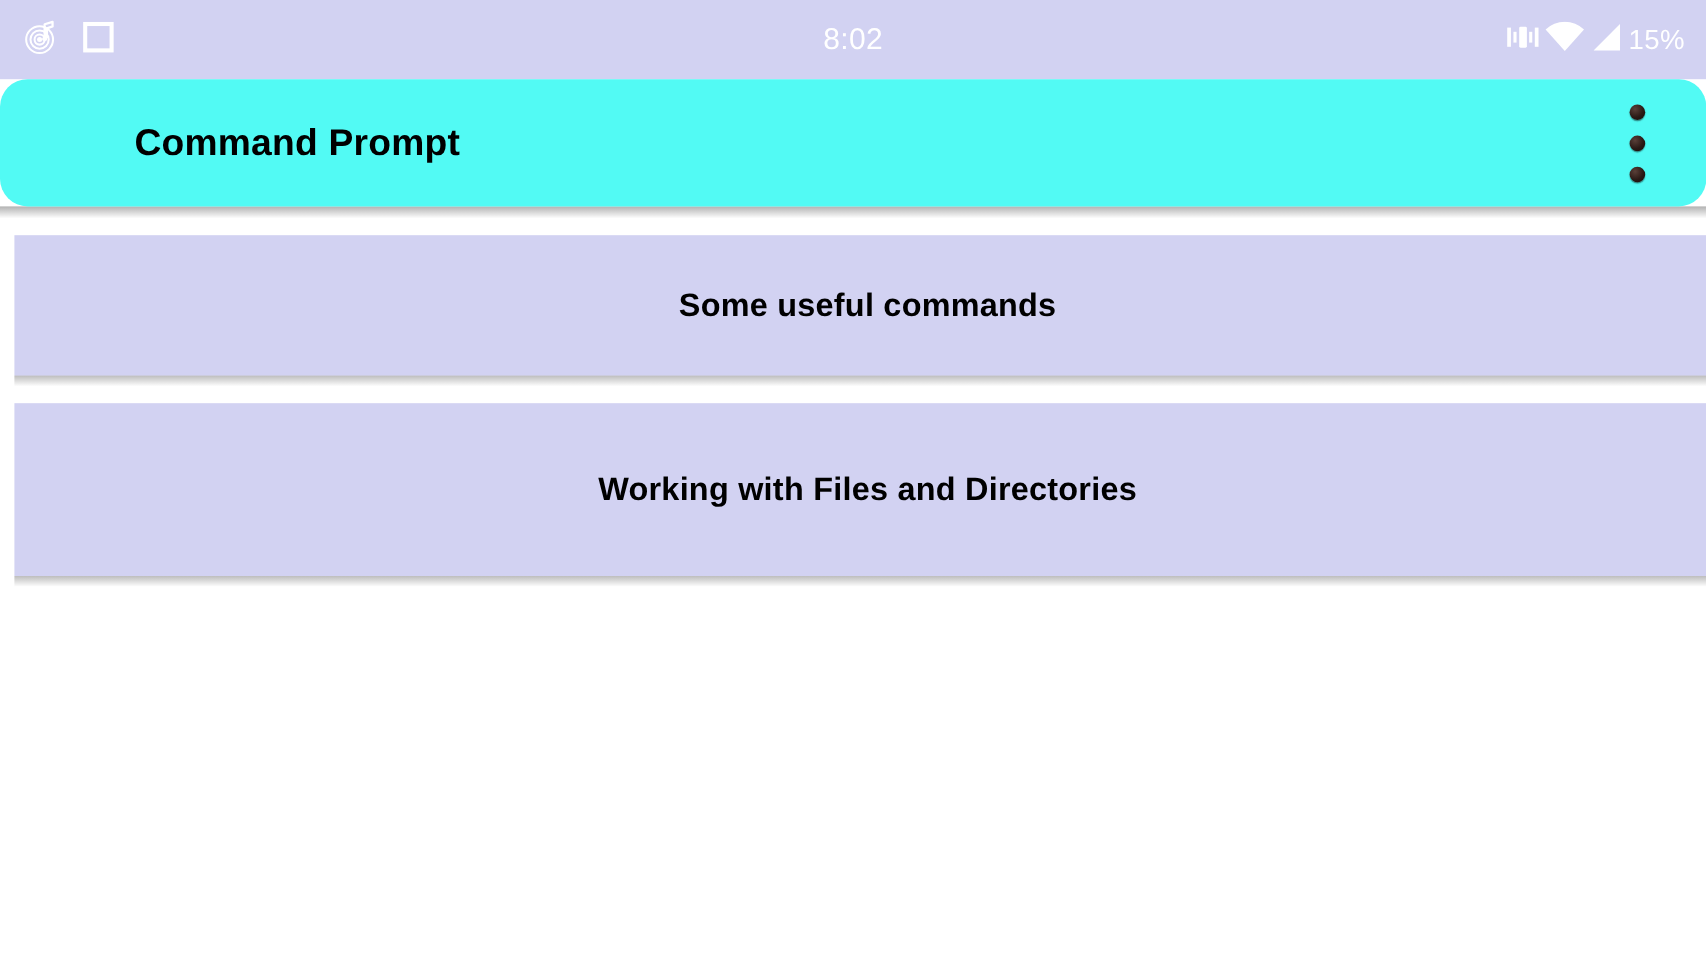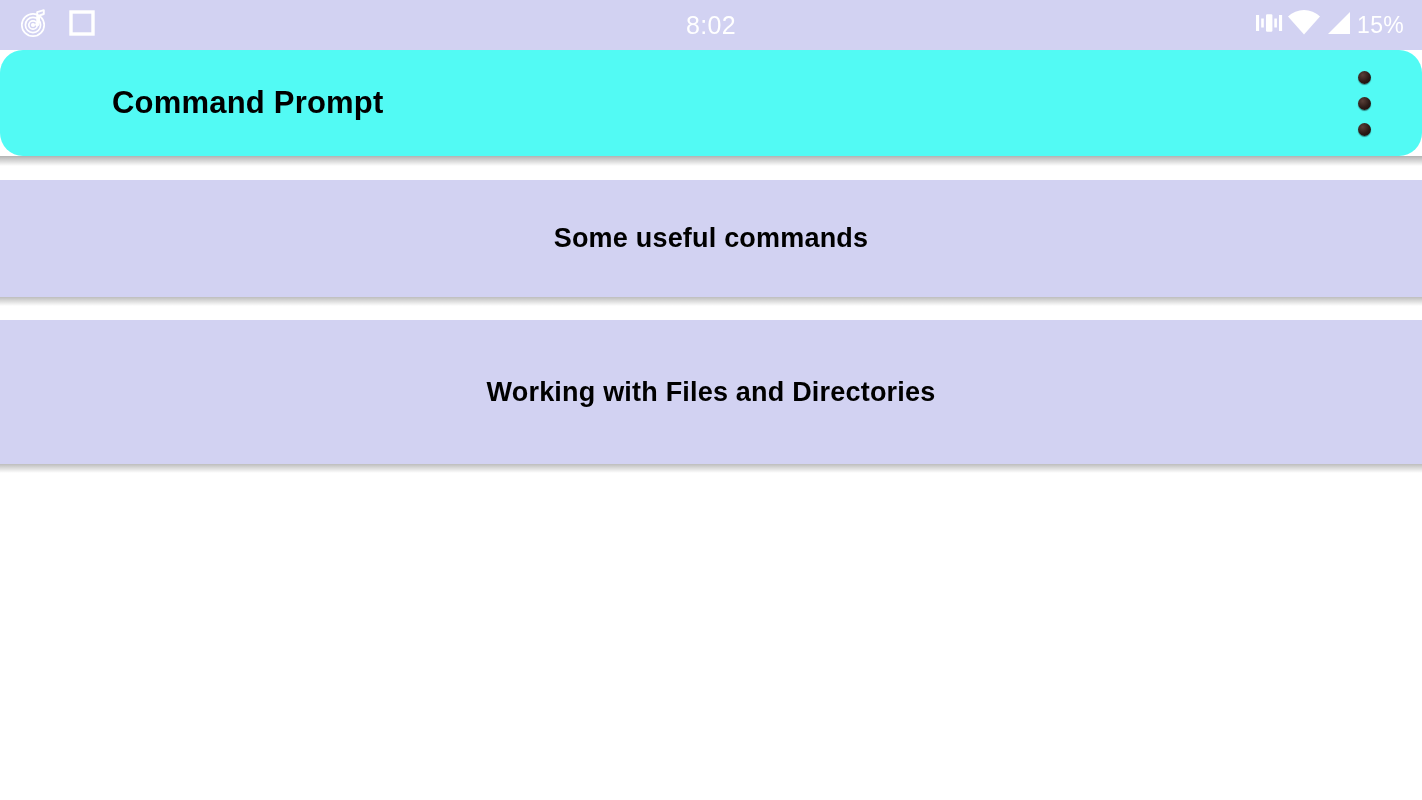--- a/index.html
+++ b/index.html
@@ -6,21 +6,21 @@
   html, body {
     width:1422px; height:800px;
     background:#ffffff;
     font-family:"Liberation Sans", sans-serif;
     overflow:hidden;
   }
 
   
   .status-bar{
     position:relative;
-    width:1422px; height:50px;
+    width:1422px; height:66px;
     background:#d2d2f2;
     display:flex; align-items:center;
   }
   .status-left{
     display:flex; align-items:center; gap:18px;
     padding-left:20px;
   }
   .status-icon{ display:block; }
   .status-clock{
     position:absolute; left:0; right:0;
@@ -67,21 +67,21 @@
     background:linear-gradient(to bottom, rgba(0,0,0,.30), rgba(0,0,0,0));
   }
 
   
   .content{
     position:relative;
     width:1422px;
     height:640px;
     background:#ffffff;
   }
-  .card-wrap{ position:relative; }
+  .card-wrap{ position:relative;padding-left:12px; }
   .list-card{
     width:1422px;
     background:#d2d2f2;
     display:flex; align-items:center; justify-content:center;
     cursor:pointer;
   }
   .list-card-label{
     font-size:27px; font-weight:bold; color:#000000;
     letter-spacing:0.2px;
   }

